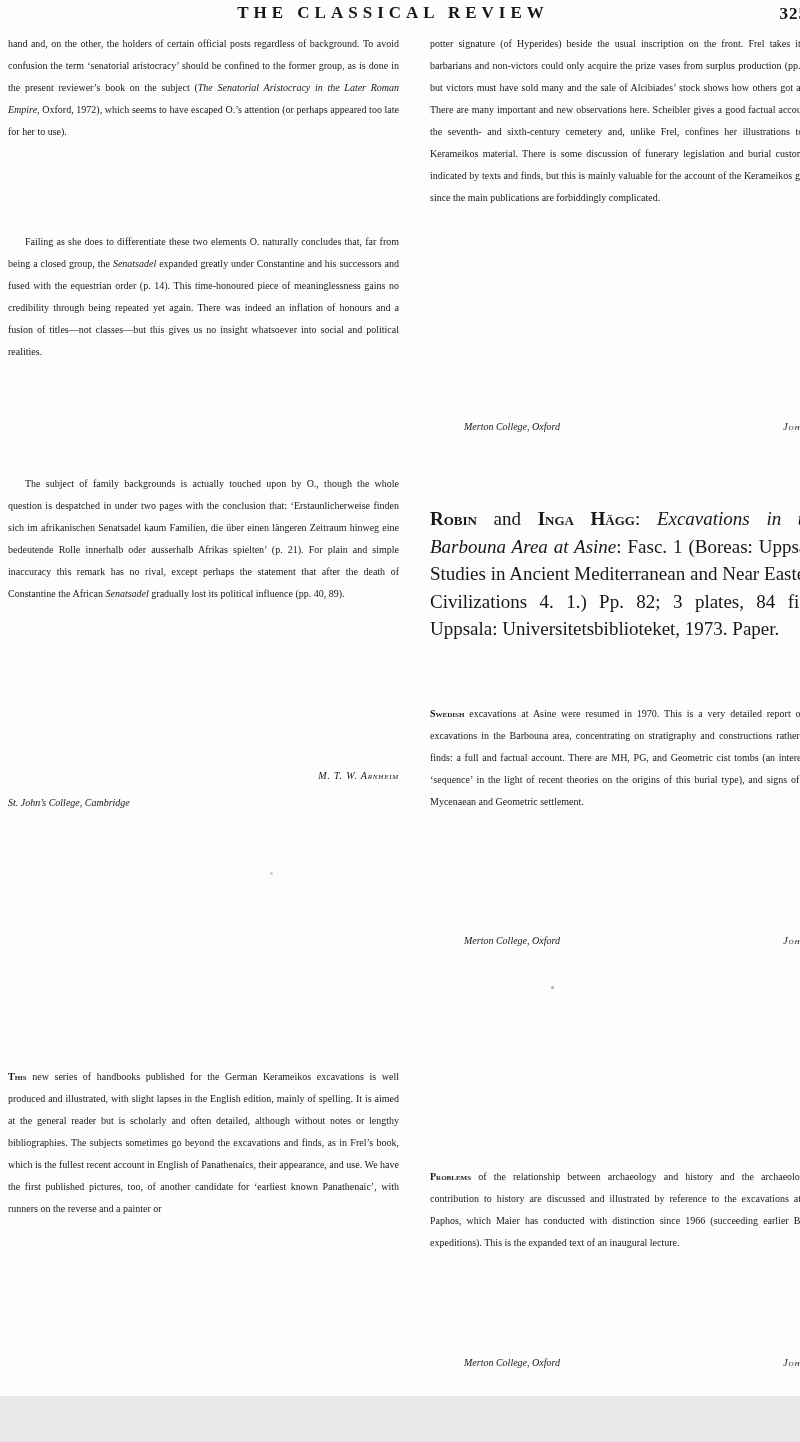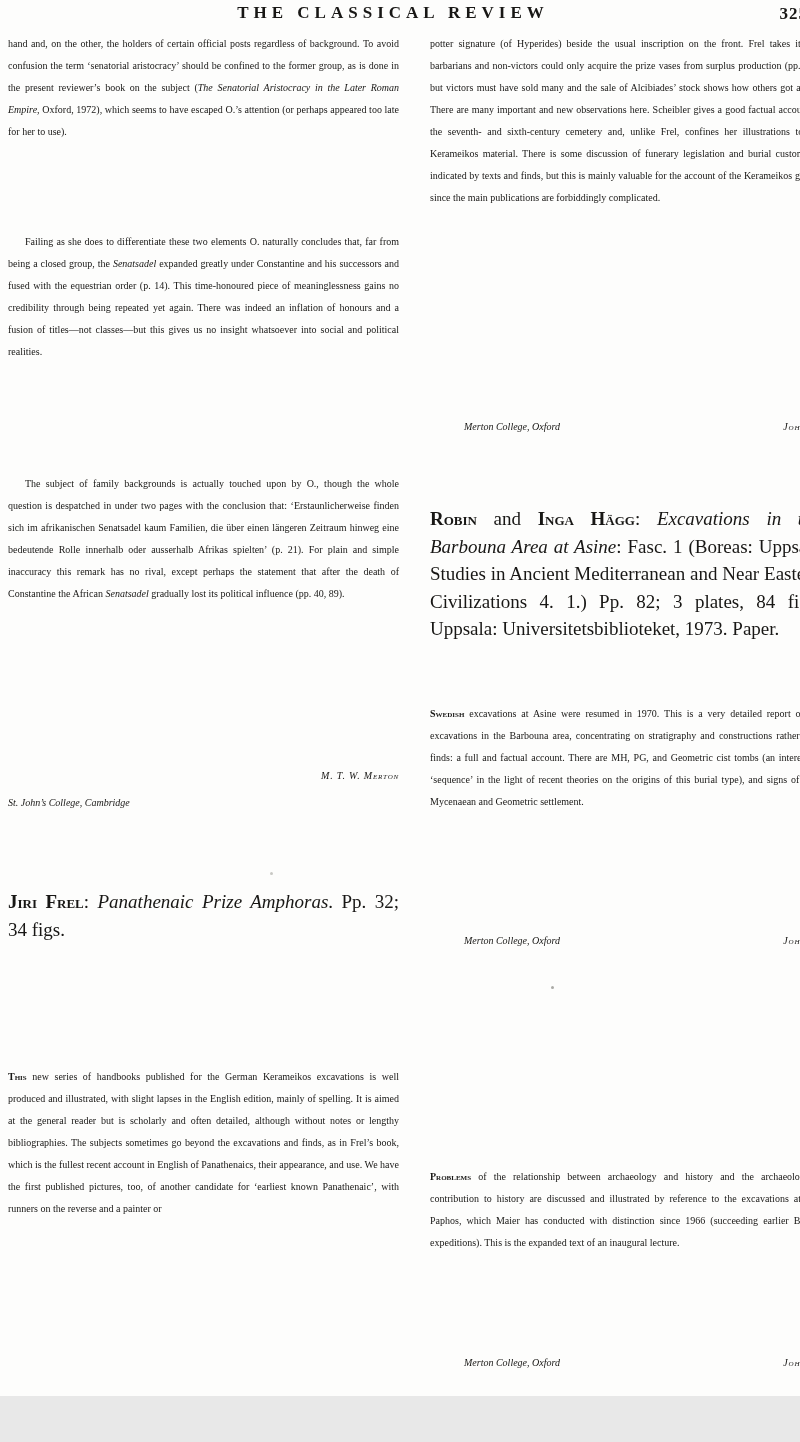--- a/index.html
+++ b/index.html
@@ -38,25 +38,24 @@
 
   <div class="hdr-title">THE CLASSICAL REVIEW</div>
   <div class="hdr-page">325</div>
 
   <div class="blk lc" style="top:33px"><span>hand and, on the other, the holders of certain official posts regardless of background. To avoid confusion the term ‘senatorial aristocracy’ should be confined to the former group, as is done in the present reviewer’s book on the subject (</span><span class="seg-i">The Senatorial Aristocracy in the Later Roman Empire</span><span>, Oxford, 1972), which seems to have escaped O.’s attention (or perhaps appeared too late for her to use).</span></div>
 
   <div class="blk lc indent" style="top:231px"><span>Failing as she does to differentiate these two elements O. naturally concludes that, far from being a closed group, the </span><span class="seg-i">Senatsadel</span><span> expanded greatly under Constantine and his successors and fused with the equestrian order (p. 14). This time-honoured piece of meaninglessness gains no credibility through being repeated yet again. There was indeed an inflation of honours and a fusion of titles—not classes—but this gives us no insight whatsoever into social and political realities.</span></div>
 
   <div class="blk lc indent" style="top:473px"><span>The subject of family backgrounds is actually touched upon by O., though the whole question is despatched in under two pages with the conclusion that: ‘Erstaunlicherweise finden sich im afrikanischen Senatsadel kaum Familien, die über einen längeren Zeitraum hinweg eine bedeutende Rolle innerhalb oder ausserhalb Afrikas spielten’ (p. 21). For plain and simple inaccuracy this remark has no rival, except perhaps the statement that after the death of Constantine the African </span><span class="seg-i">Senatsadel</span><span> gradually lost its political influence (pp. 40, 89).</span></div>
 
-  <div class="blk lc right-align sig" style="top:765px">M. T. W. Merton</div>
+  <div class="blk lc right-align sig" style="top:765px">M. T. W. Arnheim</div>
 
   <div class="blk lc aff" style="top:792px">St. John’s College, Cambridge</div>
 
-  <div class="blk lc heading" style="top:888px"><span class="seg-sc">Jiri Frel</span><span>: </span><span class="seg-i">Panathenaic Prize Amphoras</span><span>. Pp. 32; 34 figs.</span></div>
 
 
   <div class="blk lc" style="top:1066px"><span class="seg-sc">This</span><span> new series of handbooks published for the German Kerameikos excavations is well produced and illustrated, with slight lapses in the English edition, mainly of spelling. It is aimed at the general reader but is scholarly and often detailed, although without notes or lengthy bibliographies. The subjects sometimes go beyond the excavations and finds, as in Frel’s book, which is the fullest recent account in English of Panathenaics, their appearance, and use. We have the first published pictures, too, of another candidate for ‘earliest known Panathenaic’, with runners on the reverse and a painter or</span></div>
 
   <div class="blk rc" style="top:33px"><span>potter signature (of Hyperides) beside the usual inscription on the front. Frel takes it that barbarians and non-victors could only acquire the prize vases from surplus production (pp. 7 f.) but victors must have sold many and the sale of Alcibiades’ stock shows how others got about. There are many important and new observations here. Scheibler gives a good factual account of the seventh- and sixth-century cemetery and, unlike Frel, confines her illustrations to the Kerameikos material. There is some discussion of funerary legislation and burial customs as indicated by texts and finds, but this is mainly valuable for the account of the Kerameikos graves since the main publications are forbiddingly complicated.</span></div>
 
   <div class="blk rc signoff" style="top:416px">
     <span class="aff">Merton College, Oxford</span>
     <span class="sig">John Boardman</span>
   </div>

